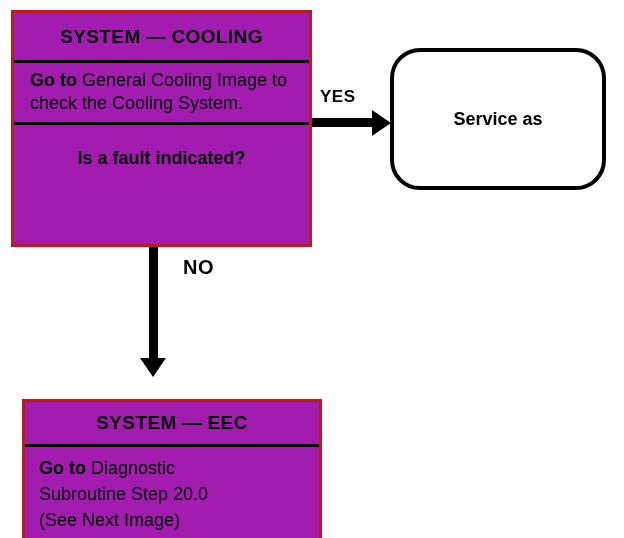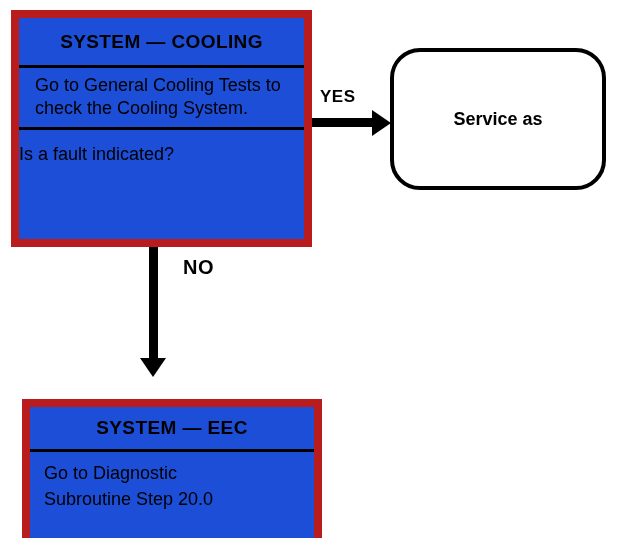--- a/index.html
+++ b/index.html
@@ -16,22 +16,22 @@
     width: 624px;
     height: 538px;
     background: #ffffff;
     overflow: hidden;
   }
 
   
   .proc-box {
     position: absolute;
     box-sizing: border-box;
-    border: 8px solid #b91c1c;
-    background: #1d4ed8;
+    border: 3px solid #b91c1c;
+    background: #a21caf;
   }
   .box-header {
     box-sizing: border-box;
     width: 100%;
     border-bottom: 3px solid #000000;
     text-align: center;
     font-weight: bold;
     letter-spacing: 0.4px;
   }
   .box-section {
@@ -52,24 +52,24 @@
     height: 50px;
     line-height: 47px;
     font-size: 19px;
   }
   #cooling-action {
     padding: 6px 0 7px 16px;
     font-size: 18px;
     line-height: 23px;
   }
   #cooling-question {
-    text-align: left;
-    font-size: 18px;
-    font-weight: normal;
-    padding-top: 13px;
+    text-align: center;
+    font-size: 18px;
+    font-weight: bold;
+    padding-top: 22px;
     line-height: 22px;
   }
 
   #box-eec {
     left: 22px;
     top: 399px;
     width: 300px;
     height: 150px;
   }
   #box-eec .box-header {
@@ -77,21 +77,21 @@
     line-height: 42px;
     font-size: 19px;
   }
   #eec-action {
     padding: 8px 8px 0 14px;
     font-size: 18px;
     line-height: 26px;
   }
 
   .bold-lead {
-    font-weight: normal;
+    font-weight: bold;
   }
 
   
   #box-service {
     position: absolute;
     box-sizing: border-box;
     left: 390px;
     top: 48px;
     width: 216px;
     height: 142px;
@@ -175,21 +175,21 @@
 </style>
 </head>
 <body>
 
 <div id="canvas">
 
   <div id="box-cooling" class="proc-box">
     <div class="box-header">SYSTEM — COOLING</div>
     <div id="cooling-action" class="box-section divider-bottom">
       <span class="bold-lead">Go to</span>
-      <span>General Cooling Tests to check the Cooling System.</span>
+      <span>General Cooling Image to check the Cooling System.</span>
     </div>
     <div id="cooling-question" class="box-section">Is a fault indicated?</div>
   </div>
 
   <div id="yes-line" class="h-line"></div>
   <div id="yes-arrowhead" class="arrow-right"></div>
   <div id="yes-label">YES</div>
 
   <div id="box-service">
     <div id="service-text">
@@ -202,16 +202,17 @@
   <div id="no-label">NO</div>
 
   <div id="box-eec" class="proc-box">
     <div class="box-header">SYSTEM — EEC</div>
     <div id="eec-action" class="box-section">
       <div>
         <span class="bold-lead">Go to</span>
         <span>Diagnostic</span>
       </div>
       <div>Subroutine Step 20.0</div>
+      <div>(See Next Image)</div>
     </div>
   </div>
 
 </div>
 
 </body></html>

